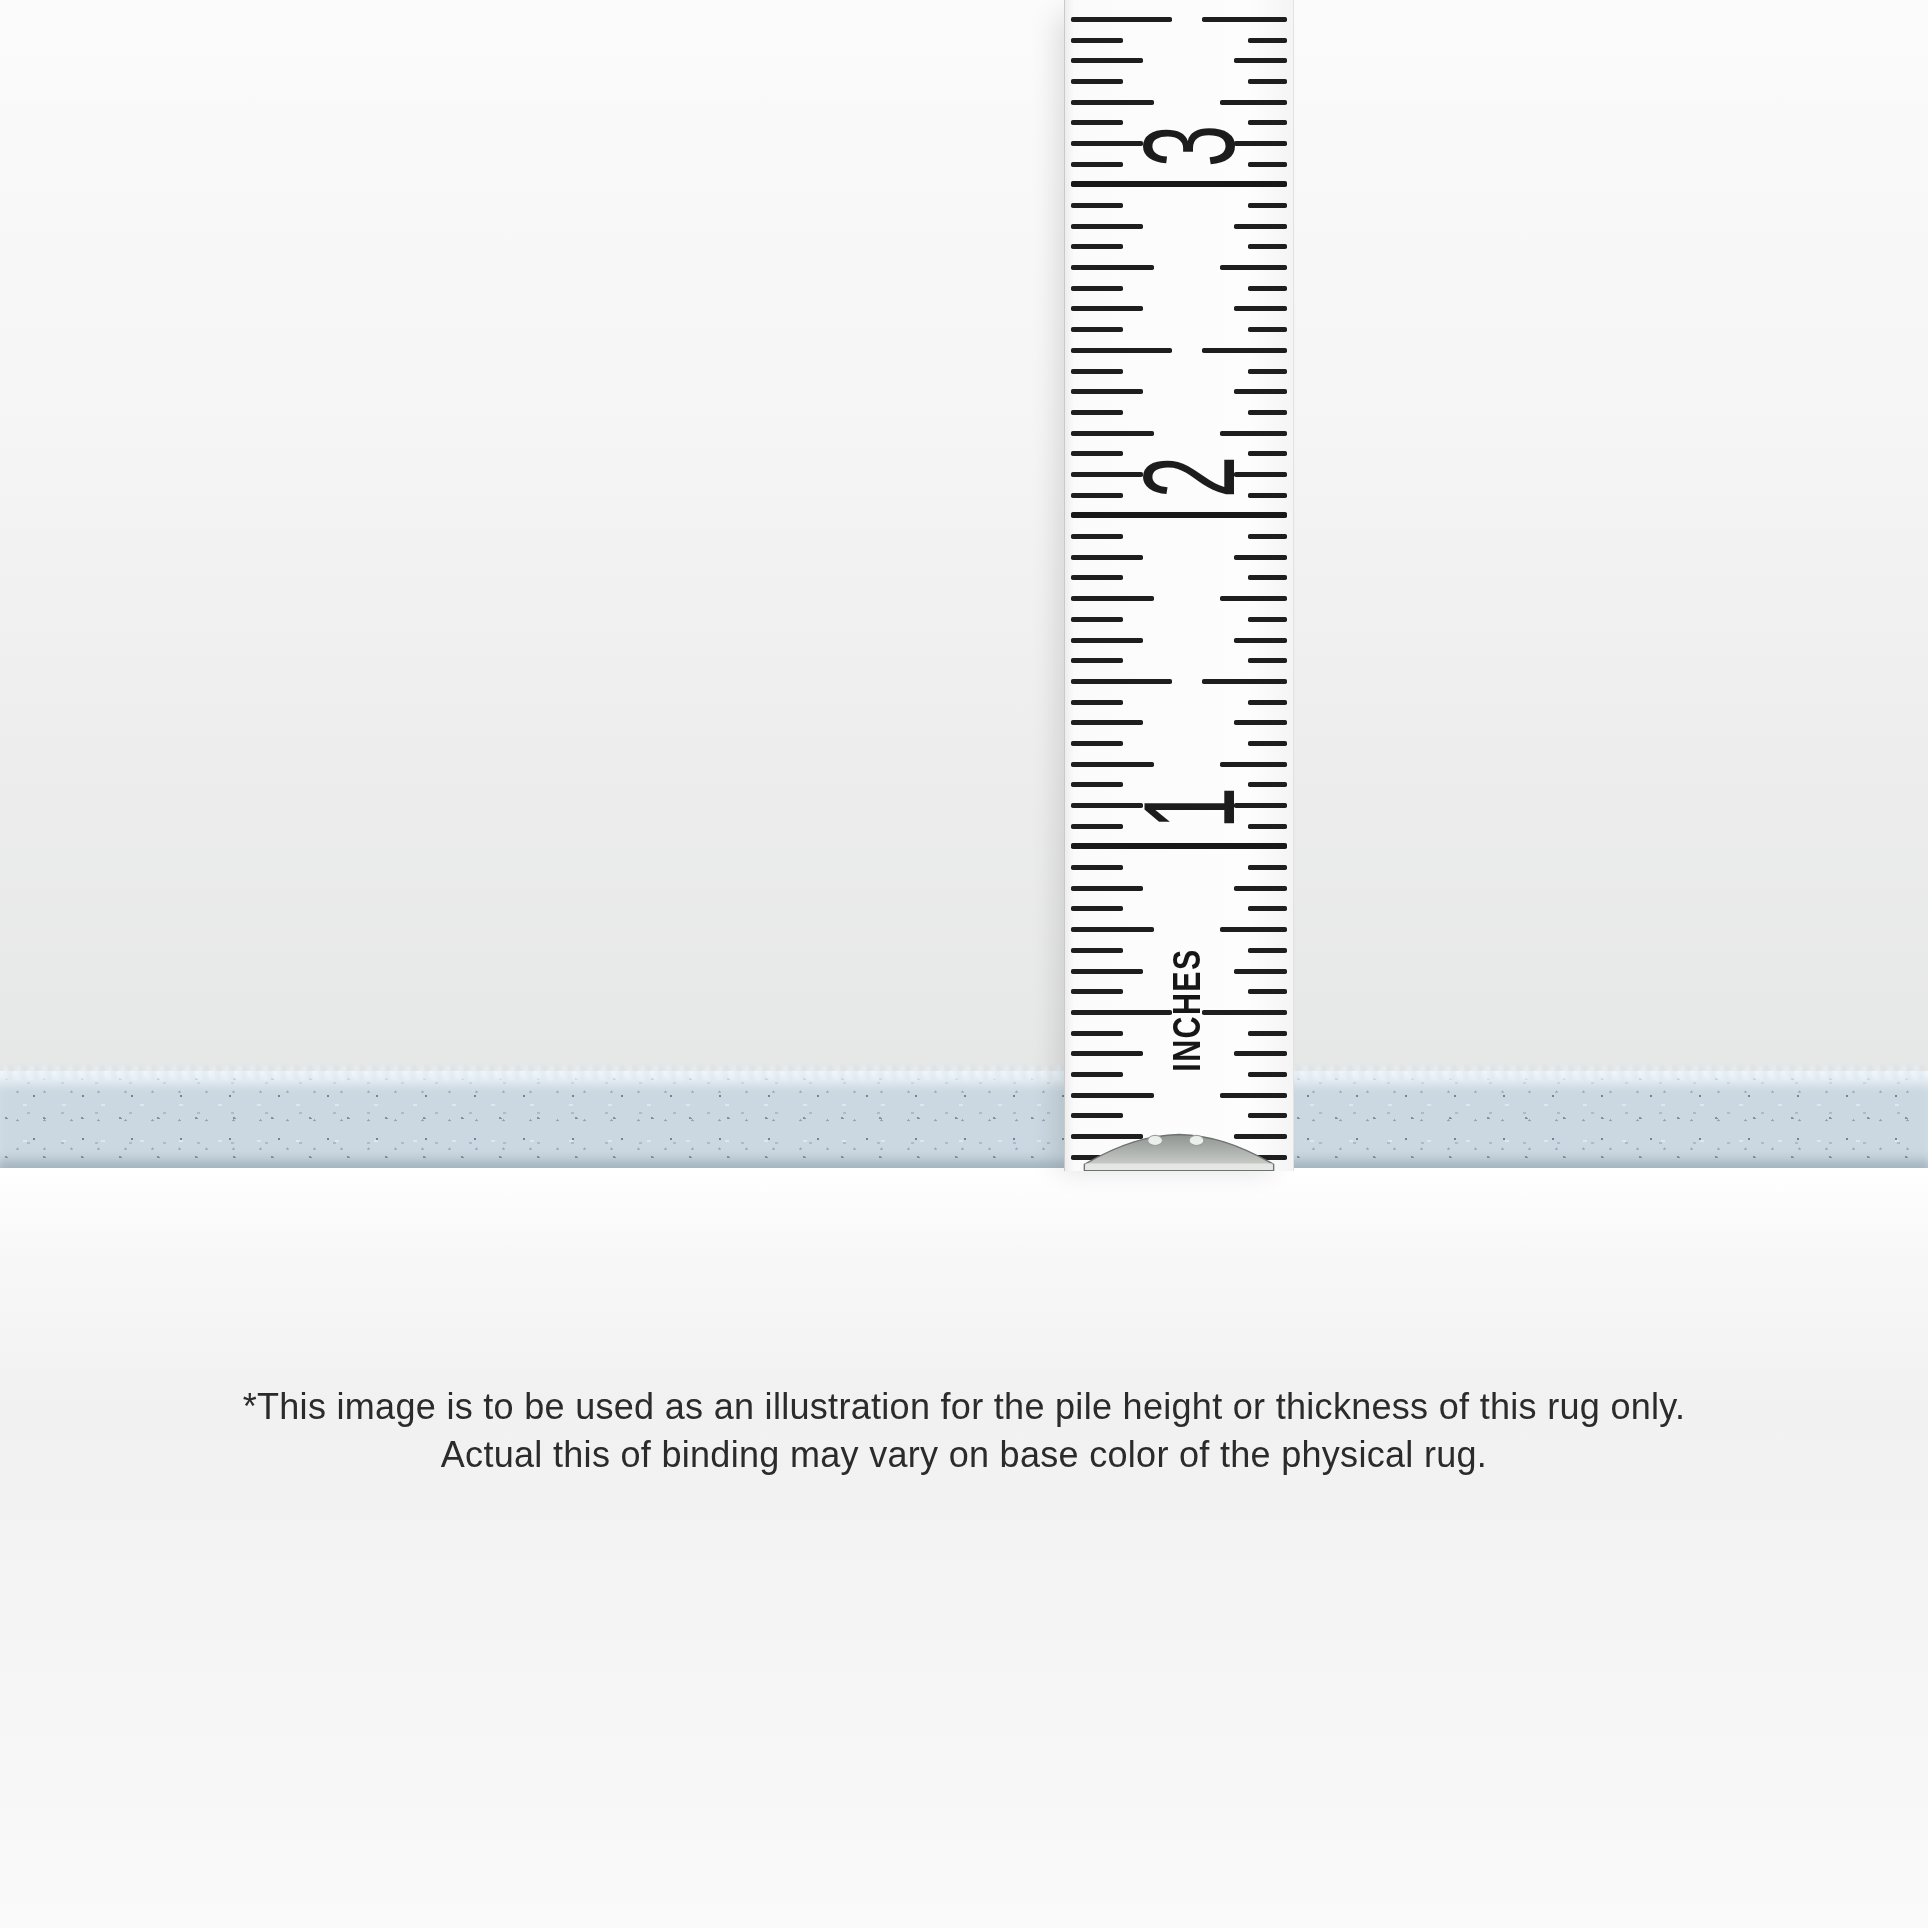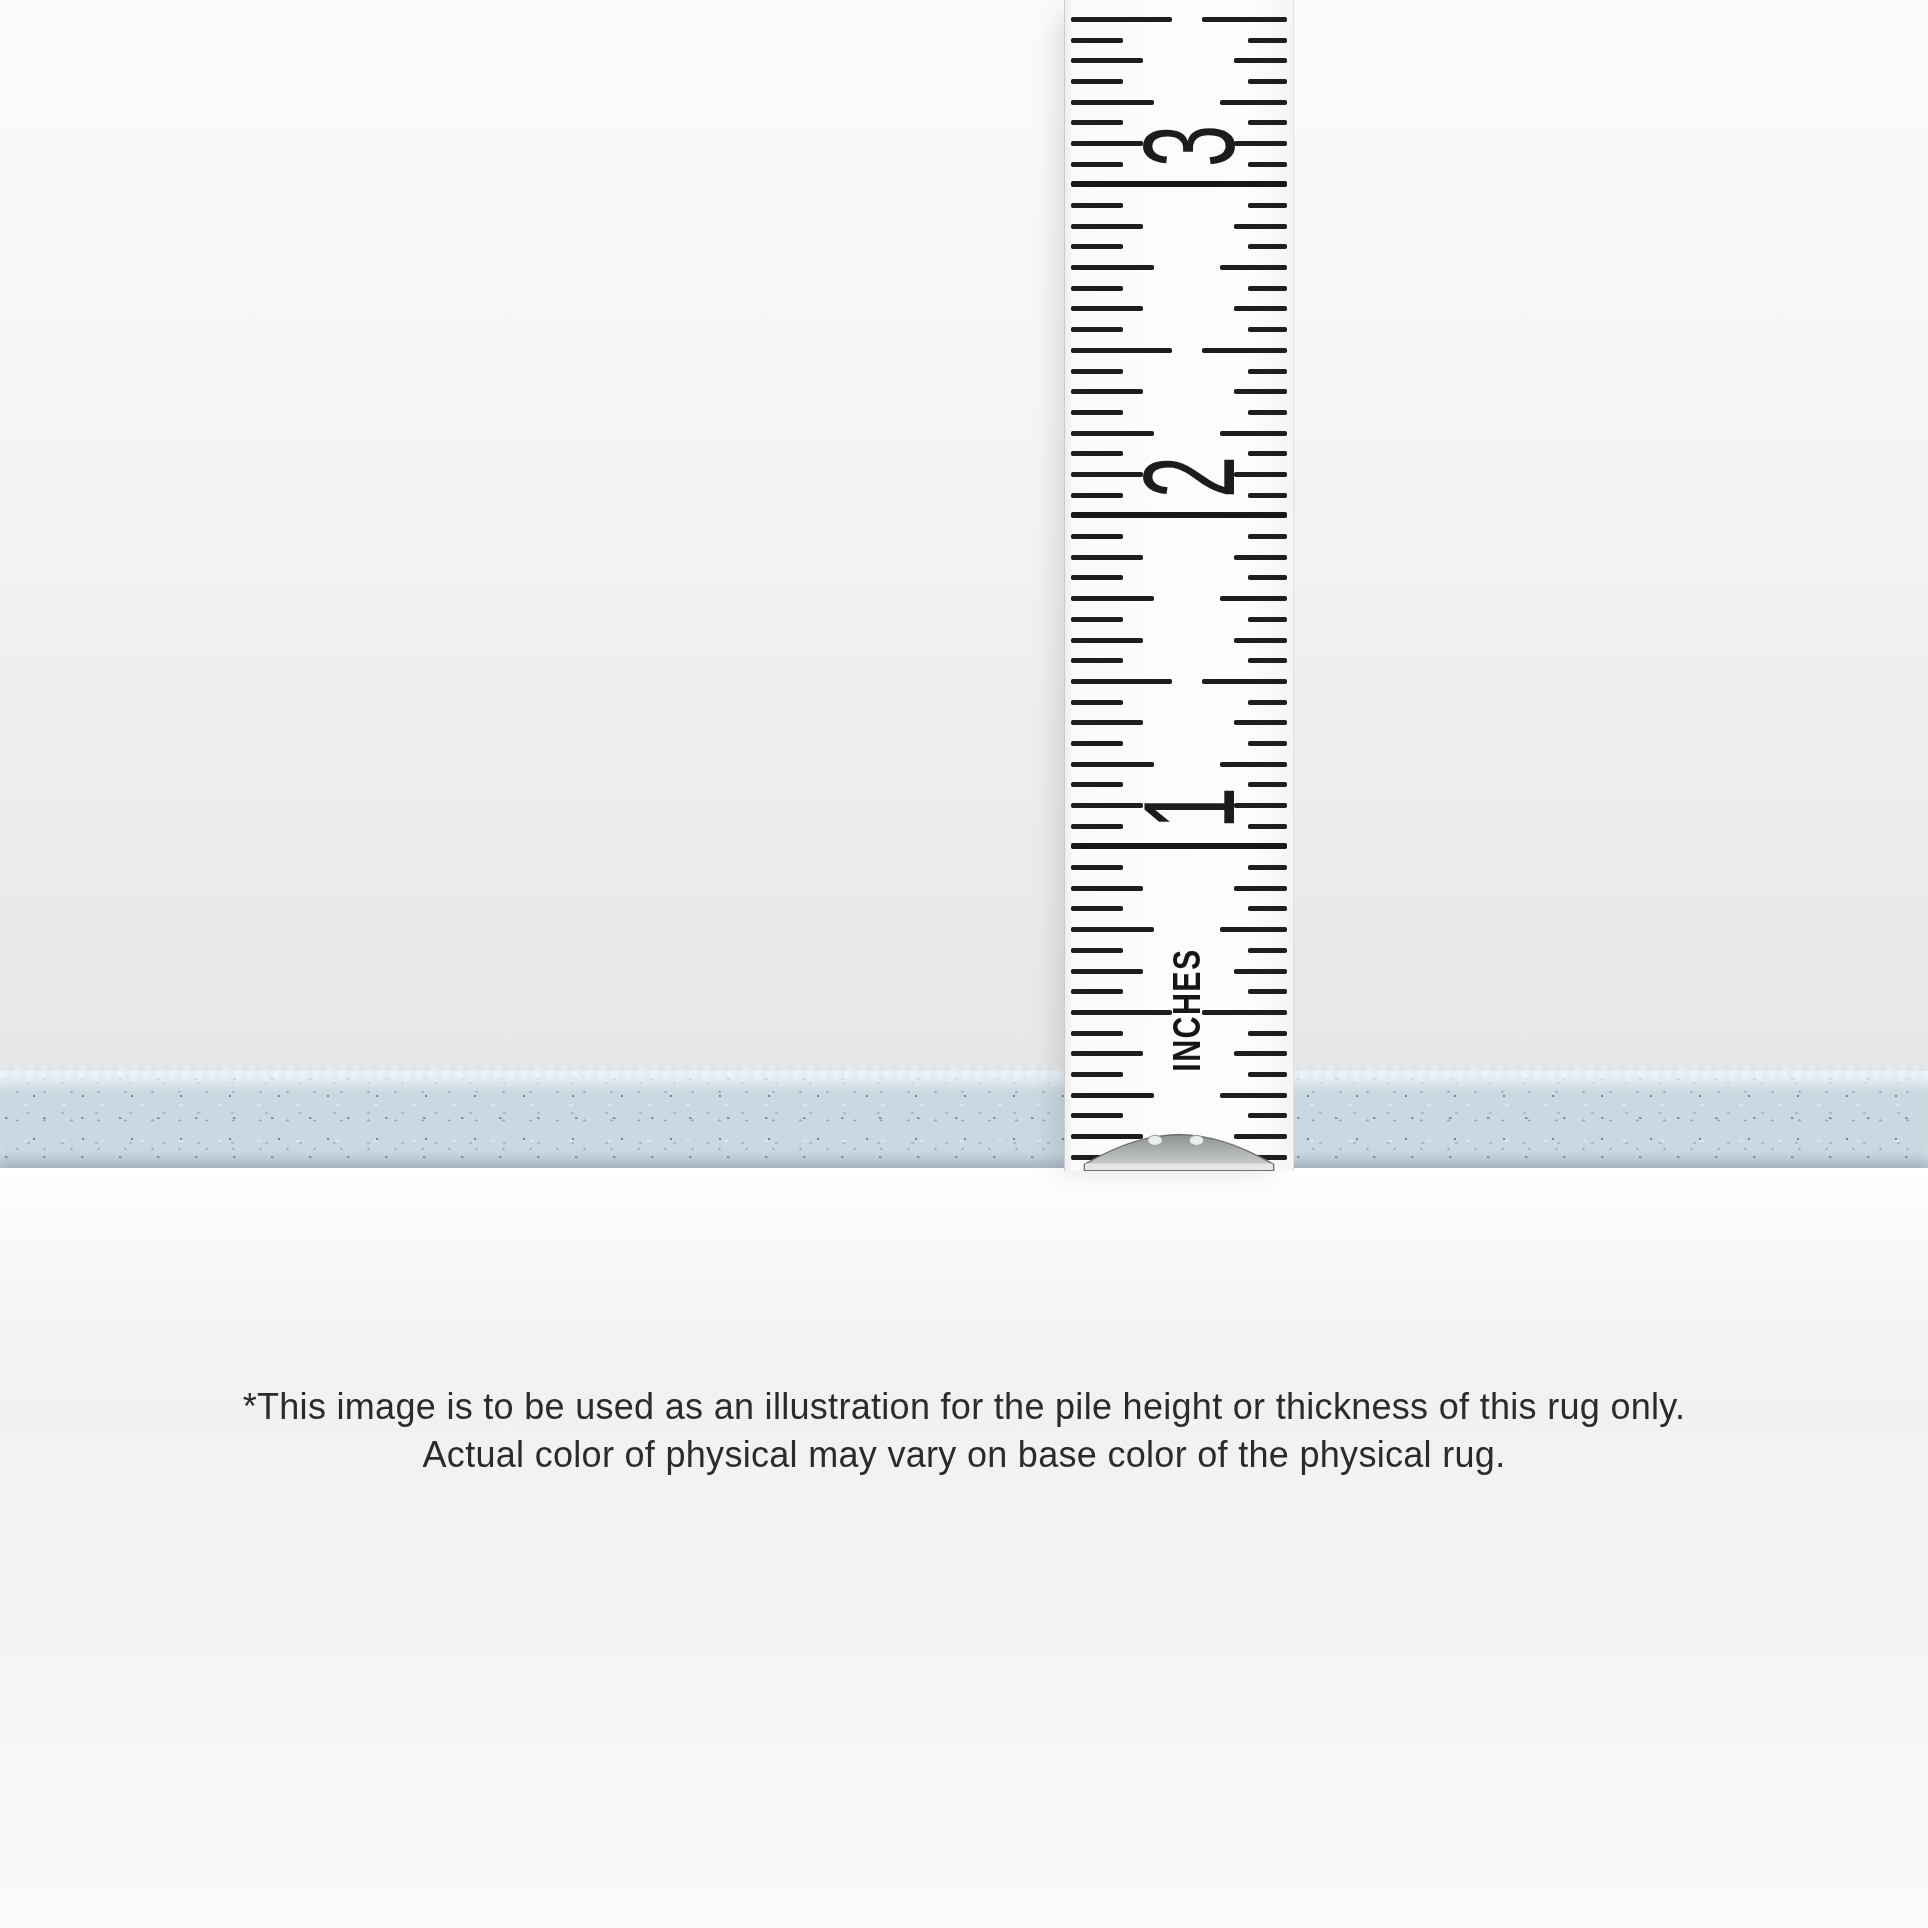--- a/index.html
+++ b/index.html
@@ -215,17 +215,17 @@
       </defs>
       <path d="M2,42 L2,35 C42,12 72,3.5 105,2.5 C138,3.5 168,12 208,35 L208,42 Z" fill="url(#mg)" stroke="#6e7372" stroke-width="1.5"></path>
       <rect x="3" y="34" width="204" height="7" fill="#e9ebe7" opacity="0.85"></rect>
       <ellipse cx="79" cy="9" rx="8" ry="5.5" fill="#eceeec" stroke="#9aa09e" stroke-width="1.2"></ellipse>
       <ellipse cx="124" cy="9" rx="8" ry="5.5" fill="#eceeec" stroke="#9aa09e" stroke-width="1.2"></ellipse>
     </svg>
   </div>
 
   <div class="caption">
     <div>*This image is to be used as an illustration for the pile height or thickness of this rug only.</div>
-    <div>Actual color of physical may vary on base color of the physical rug.</div>
+    <div>Actual this of binding may vary on base color of the physical rug.</div>
   </div>
 
 </div>
 
 
 </body></html>

